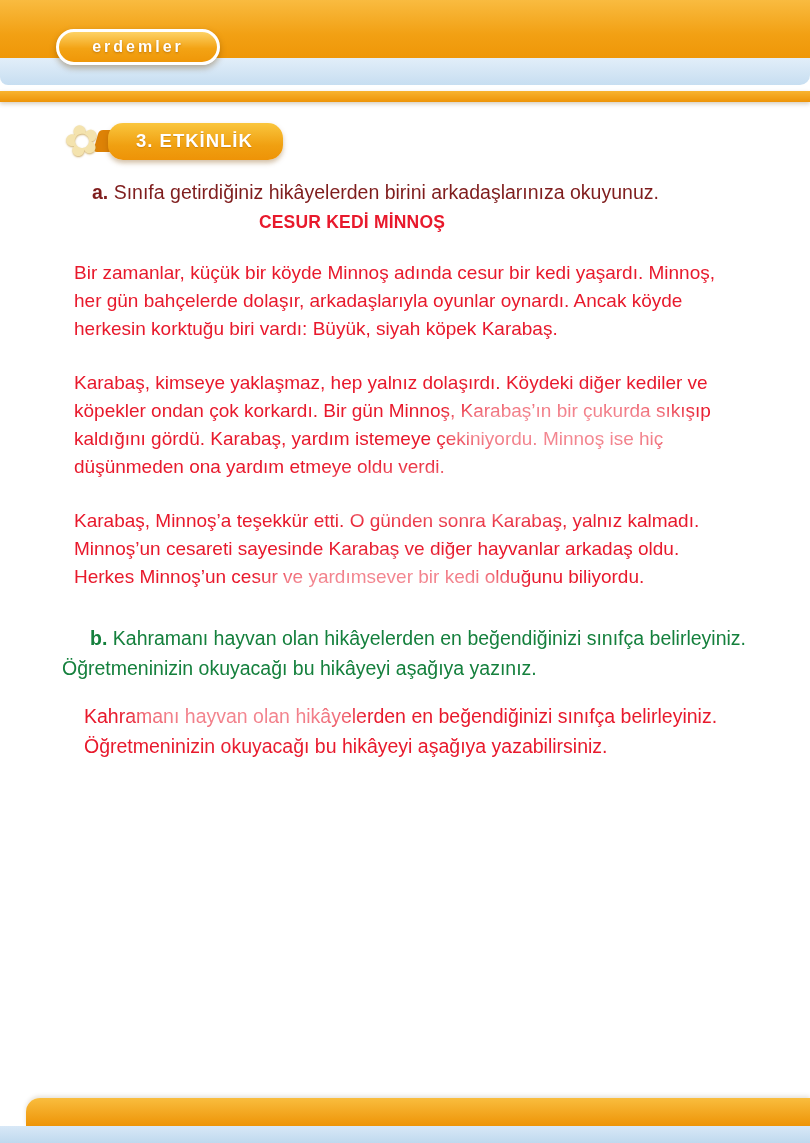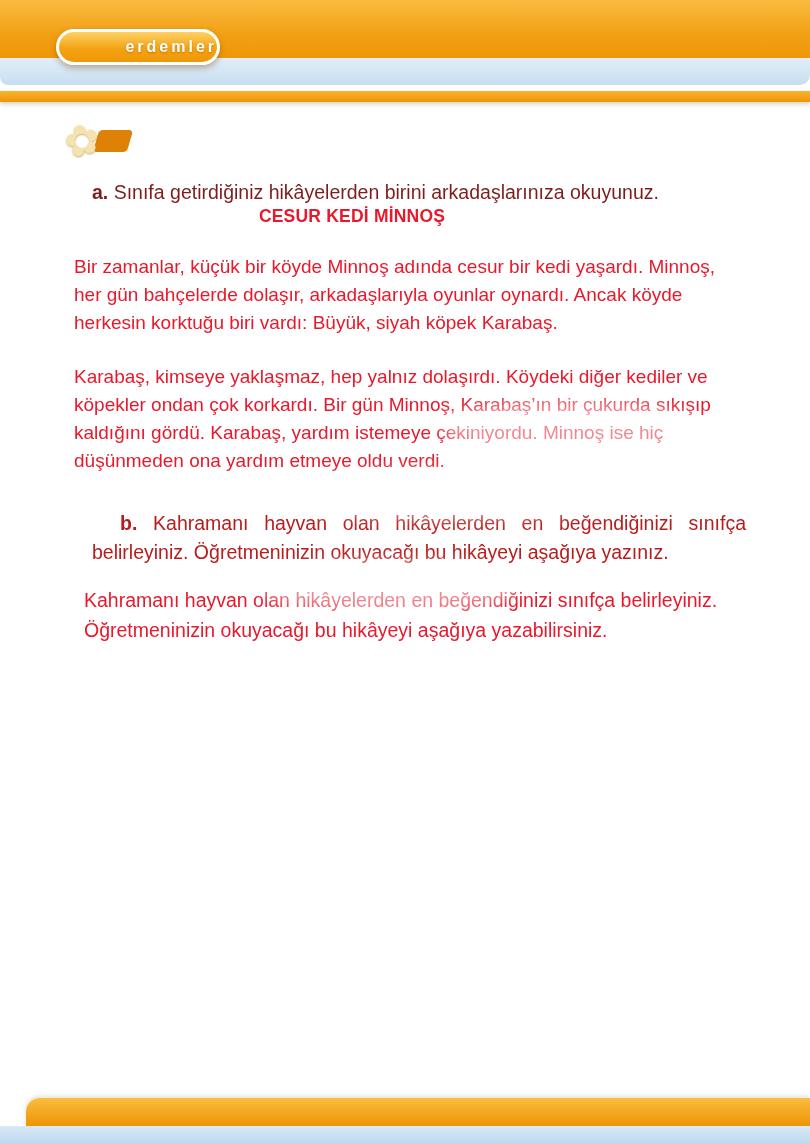--- a/index.html
+++ b/index.html
@@ -30,21 +30,21 @@
     background: linear-gradient(180deg, #f8b430 0%, #ee9407 100%);
     box-shadow: 0 2px 4px rgba(90, 60, 0, 0.25);
   }
   .theme-pill {
     position: absolute; top: 29px; left: 56px;
     width: 164px; height: 36px;
     border-radius: 19px;
     background: linear-gradient(180deg, #fdd266 0%, #f3a314 55%, #ef9708 100%);
     border: 3px solid #ffffff;
     box-shadow: 0 3px 6px rgba(110, 65, 0, 0.4);
-    display: flex; align-items: center; justify-content: flex-end;
+    display: flex; align-items: center; justify-content: center;
     color: #ffffff; font-weight: bold; font-size: 16px;
     letter-spacing: 3px; text-shadow: 0 1px 2px rgba(150, 85, 0, 0.55);
   }
 
   
   .activity-row {
     position: absolute; top: 118px; left: 56px;
     display: flex; align-items: center; height: 46px;
   }
   .badge-tail {
@@ -78,37 +78,37 @@
     color: #3d3d3d;
   }
   .instruction {
     margin-top: 28px;
     font-size: 19.5px; line-height: 1.45;
     text-align: justify; text-indent: 30px;
     color: #7f1d1d;
   }
   .instruction b { font-weight: bold; }
   .story-title {
-    margin-top: 0;
+    margin-top: 6px;
     width: 580px; text-align: center;
     color: #e8192c; font-weight: bold; font-size: 17.5px;
     letter-spacing: 0.2px;
   }
   .red-p {
     margin-top: 26px;
     color: #e8192c; font-size: 19px; line-height: 1.47;
     padding-right: 2px;
     margin-left: 12px;
   }
   .red-p:first-of-type { margin-top: 30px; }
   .instr-b {
-    margin-top: 34px; margin-left: 30px;
+    margin-top: 34px; 
     font-size: 19.5px; line-height: 1.5;
     text-align: justify; text-indent: 28px;
-    color: #b91c1c;
+    color: #15803d;
   }
   .answer {
     margin-top: 18px; margin-left: 22px; margin-right: -20px;
     color: #e8192c; font-size: 19.5px; line-height: 1.55;
   }
 
   
   .smudge {
     position: absolute;
     background: rgba(255, 255, 255, 0.48);
@@ -141,33 +141,35 @@
   <div class="band-orange-top"></div>
   <div class="band-blue-top"></div>
   <div class="bar-orange-thin"></div>
   <div class="theme-pill">
     <span>erdemler</span>
   </div>
 
   <div class="activity-row">
     <div class="badge-tail"></div>
     <div class="flower-icon">✿</div>
+    <div class="activity-badge">3. ETKİNLİK</div>
   </div>
 
   <div class="content">
 
     <p class="instruction">
       <b>a.</b>
       <span>Sınıfa getirdiğiniz hikâyelerden birini arkadaşlarınıza okuyunuz.</span>
     </p>
 
     <div class="story-title">CESUR KEDİ MİNNOŞ</div>
 
     <p class="red-p">Bir zamanlar, küçük bir köyde Minnoş adında cesur bir kedi yaşardı. Minnoş, her gün bahçelerde dolaşır, arkadaşlarıyla oyunlar oynardı. Ancak köyde herkesin korktuğu biri vardı: Büyük, siyah köpek Karabaş.</p>
     <p class="red-p">Karabaş, kimseye yaklaşmaz, hep yalnız dolaşırdı. Köydeki diğer kediler ve köpekler ondan çok korkardı. Bir gün Minnoş, Karabaş’ın bir çukurda sıkışıp kaldığını gördü. Karabaş, yardım istemeye çekiniyordu. Minnoş ise hiç düşünmeden ona yardım etmeye oldu verdi.</p>
+    <p class="red-p">Karabaş, Minnoş’a teşekkür etti. O günden sonra Karabaş, yalnız kalmadı. Minnoş’un cesareti sayesinde Karabaş ve diğer hayvanlar arkadaş oldu. Herkes Minnoş’un cesur ve yardımsever bir kedi olduğunu biliyordu.</p>
 
     <p class="instr-b">
       <b>b.</b>
       <span>Kahramanı hayvan olan hikâyelerden en beğendiğinizi sınıfça belirleyiniz. Öğretmeninizin okuyacağı bu hikâyeyi aşağıya yazınız.</span>
     </p>
 
     <p class="answer">Kahramanı hayvan olan hikâyelerden en beğendiğinizi sınıfça belirleyiniz. Öğretmeninizin okuyacağı bu hikâyeyi aşağıya yazabilirsiniz.</p>
 
   </div>
 

